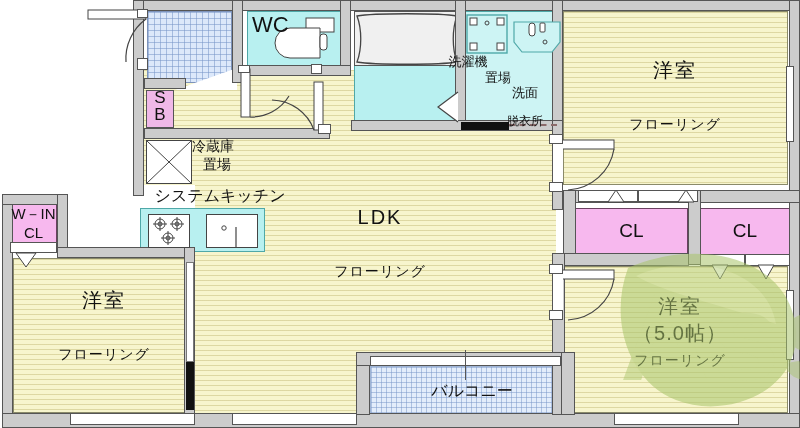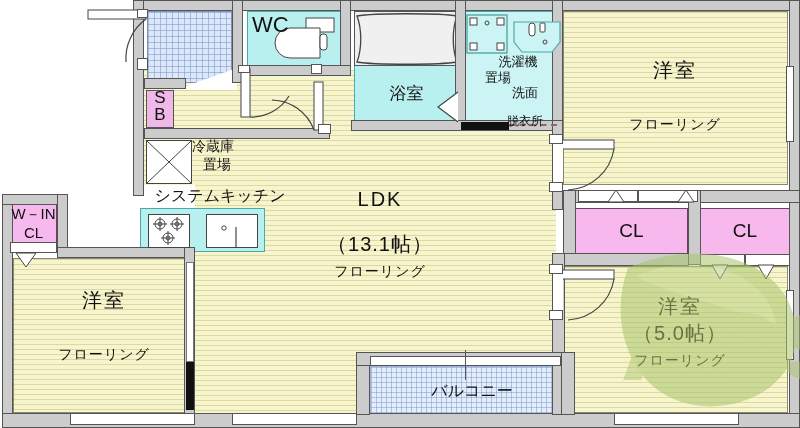--- a/index.html
+++ b/index.html
@@ -283,38 +283,36 @@
 
   <svg class="abs" style="left:206px;top:214px;" width="52" height="34">
     <rect x="0.5" y="0.5" width="51" height="33" fill="#ffffff" stroke="#444" stroke-width="1"></rect>
     <circle cx="18" cy="14" r="2.2" fill="none" stroke="#444" stroke-width="1"></circle>
     <line x1="30" y1="13" x2="30" y2="34" stroke="#444" stroke-width="1.2"></line>
   </svg>
 
 
   <div class="abs lbl" style="left:252px;top:14px;width:34px;font-size:22px;line-height:1.02;">WC</div>
 
-  <div class="abs lbl" style="left:354px;top:83px;width:105px;font-size:17px;">浴室</div>
-
-  <div class="abs lbl" style="left:486px;top:54px;width:64px;font-size:13px;">洗濯機</div>
+
+  <div class="abs lbl" style="left:436px;top:54px;width:64px;font-size:13px;">洗濯機</div>
   <div class="abs lbl" style="left:466px;top:70px;width:64px;font-size:13px;">置場</div>
 
   <div class="abs lbl" style="left:494px;top:85px;width:62px;font-size:13px;">洗面</div>
   <div class="abs lbl" style="left:490px;top:114px;width:70px;font-size:12px;">脱衣所</div>
 
   <div class="abs lbl" style="left:146px;top:89px;width:28px;font-size:17px;line-height:1.05;">S</div>
   <div class="abs lbl" style="left:146px;top:106px;width:28px;font-size:17px;line-height:1.05;">B</div>
 
   <div class="abs lbl" style="left:178px;top:138px;width:70px;font-size:14px;">冷蔵庫</div>
   <div class="abs lbl" style="left:182px;top:156px;width:70px;font-size:14px;">置場</div>
 
   <div class="abs lbl" style="left:140px;top:186px;width:160px;font-size:16px;letter-spacing:0px;">システムキッチン</div>
 
-  <div class="abs lbl t-room" style="left:300px;top:187px;width:160px;">LDK</div>
-  <div class="abs lbl t-area" style="left:295px;top:232px;width:170px;">（13.1帖）</div>
+  <div class="abs lbl t-room" style="left:300px;top:205px;width:160px;">LDK</div>
   <div class="abs lbl t-floor" style="left:300px;top:263px;width:160px;">フローリング</div>
 
   <div class="abs lbl t-room" style="left:24px;top:288px;width:160px;">洋室</div>
   <div class="abs lbl t-floor" style="left:24px;top:346px;width:160px;">フローリング</div>
 
   <div class="abs lbl t-room" style="left:595px;top:58px;width:160px;">洋室</div>
   <div class="abs lbl t-floor" style="left:595px;top:116px;width:160px;">フローリング</div>
 
   <div class="abs lbl t-room" style="left:600px;top:294px;width:160px;">洋室</div>
   <div class="abs lbl t-area" style="left:595px;top:321px;width:170px;">（5.0帖）</div>

